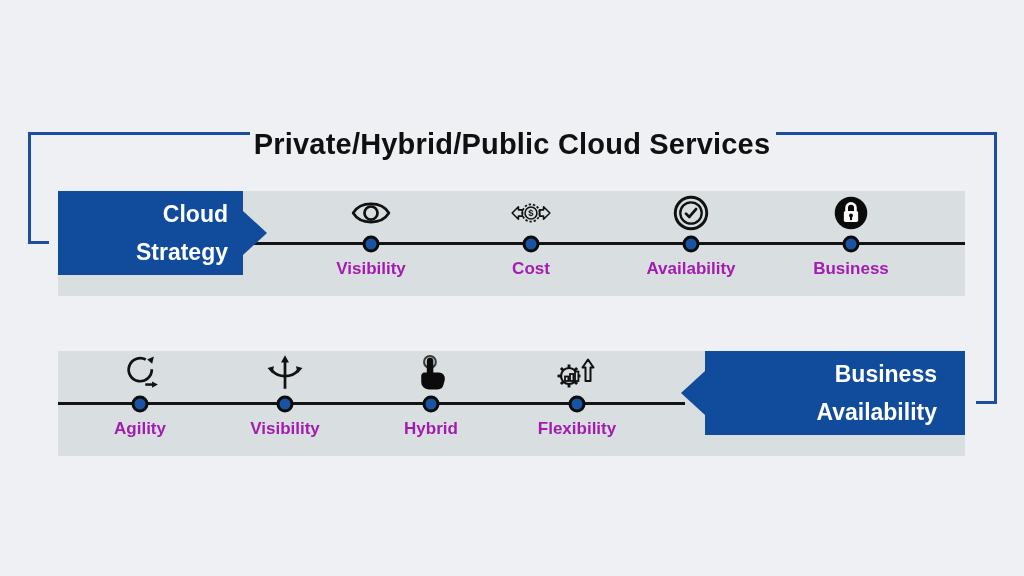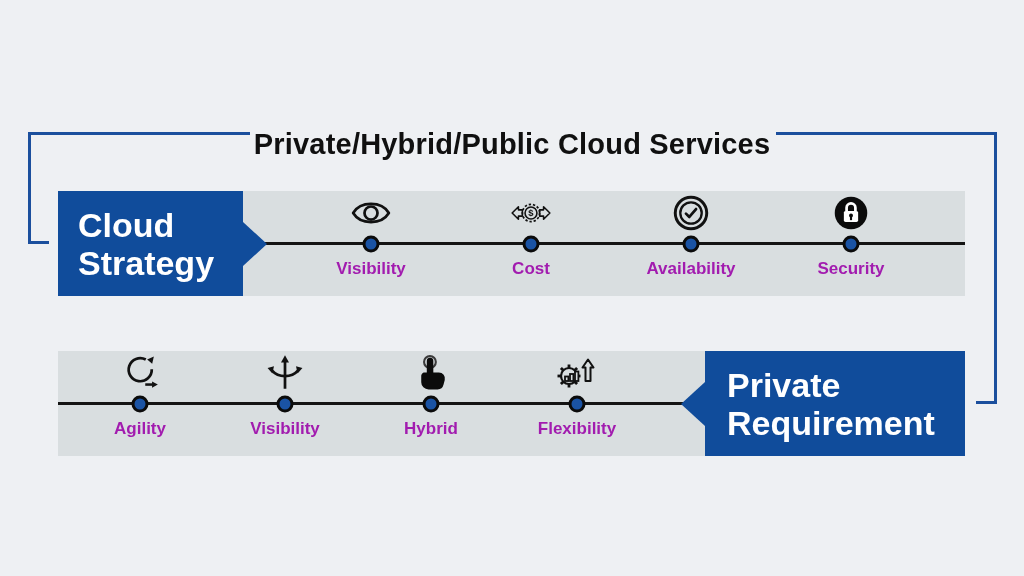--- a/index.html
+++ b/index.html
@@ -36,23 +36,23 @@
   }
   .band-top    { top:191px; }
   .band-bottom { top:351px; }
 
   .track { position:absolute; top:51px; height:3px; background:#141414; z-index:1; }
   .band-top .track    { left:186px; right:0; }
   .band-bottom .track { left:0; width:627px; }
 
   
   .label-box {
-    position:absolute; top:0; height:105px; background:#104c9b;
-    color:#ffffff; font-weight:bold; font-size:34px; line-height:38px;
-    display:flex; align-items:center; z-index:2;
+    position:absolute; top:0; height:84px; background:#104c9b;
+    color:#ffffff; font-weight:bold; font-size:23px; line-height:38px;
+    display:flex; align-items:center; z-index:2;text-align:right;
   }
   .box-strategy { left:0; width:185px; padding-left:20px; }
   .box-strategy::after {
     content:""; position:absolute; left:185px; top:50%; transform:translateY(-50%);
     border-top:22px solid transparent; border-bottom:22px solid transparent;
     border-left:24px solid #104c9b;
   }
   .box-requirement { left:647px; width:260px; padding-left:22px; }
   .box-requirement::after {
     content:""; position:absolute; right:260px; top:50%; transform:translateY(-50%);
@@ -146,29 +146,29 @@
       <div class="icon">
         <svg width="42" height="42" viewBox="0 0 40 40">
           <circle cx="20" cy="20" r="15.5" fill="#0b0b0b"></circle>
           <path d="M15.8 18 v-3 a4.2 4.2 0 0 1 8.4 0 v3" fill="none" stroke="#ffffff" stroke-width="2.6"></path>
           <rect x="13.2" y="18" width="13.6" height="10.6" rx="1.6" fill="#ffffff"></rect>
           <circle cx="20" cy="22.4" r="1.9" fill="#0b0b0b"></circle>
           <rect x="19" y="23.2" width="2" height="3.6" fill="#0b0b0b"></rect>
         </svg>
       </div>
       <div class="dot"></div>
-      <div class="station-label">Security</div>
+      <div class="station-label">Business</div>
     </div>
   </div>
 
   <div class="band band-bottom">
     <div class="track"></div>
 
     <div class="label-box box-requirement">
-      <div class="box-label-wide">Private Requirement</div>
+      <div class="box-label-wide">Business Availability</div>
     </div>
 
     <div class="station sb-0">
       <div class="icon">
         <svg width="42" height="42" viewBox="0 0 40 40">
           <path d="M25.5 7.2 A11 11 0 1 0 31.2 16.5" fill="none" stroke="#111" stroke-width="2.6"></path>
           <polygon points="26.8,7.2 33.2,4.4 31.6,11.2" fill="#111"></polygon>
           <path d="M25 31 h7" fill="none" stroke="#111" stroke-width="2.4"></path>
           <polygon points="31.5,28 37,31 31.5,34" fill="#111"></polygon>
         </svg>

